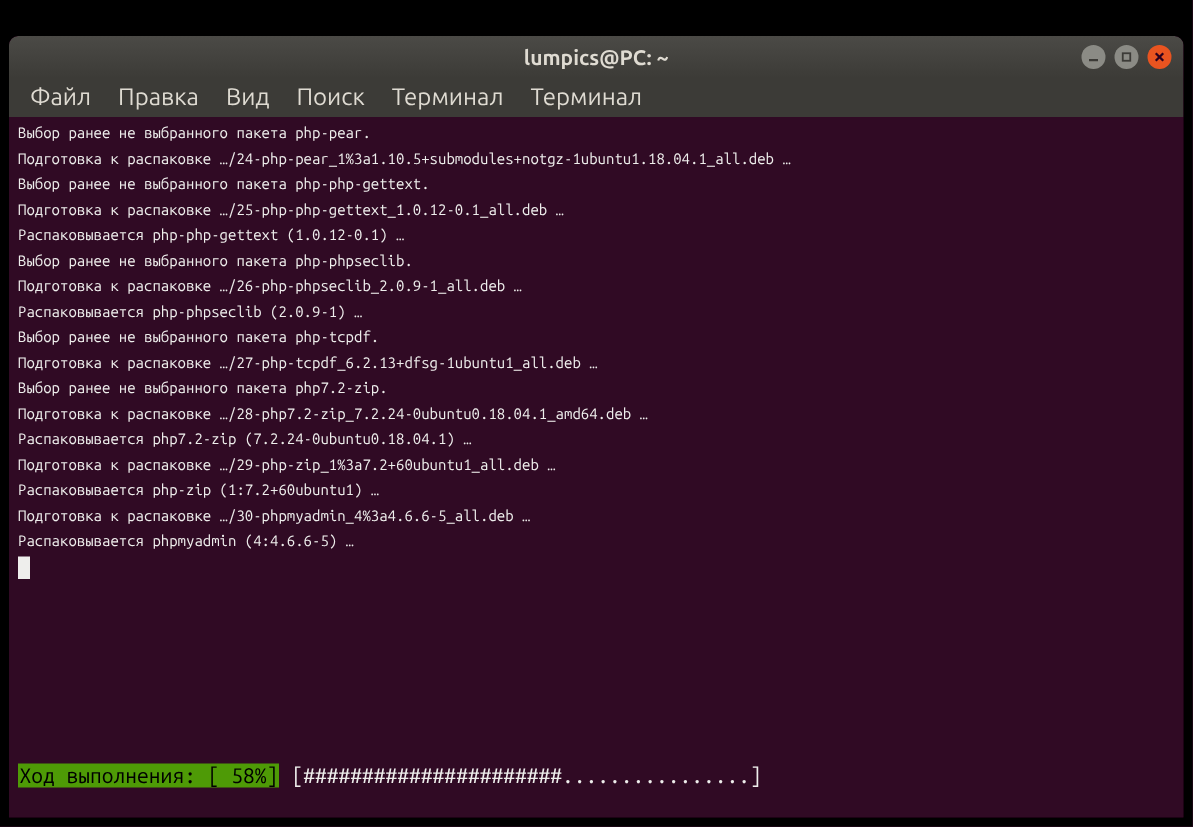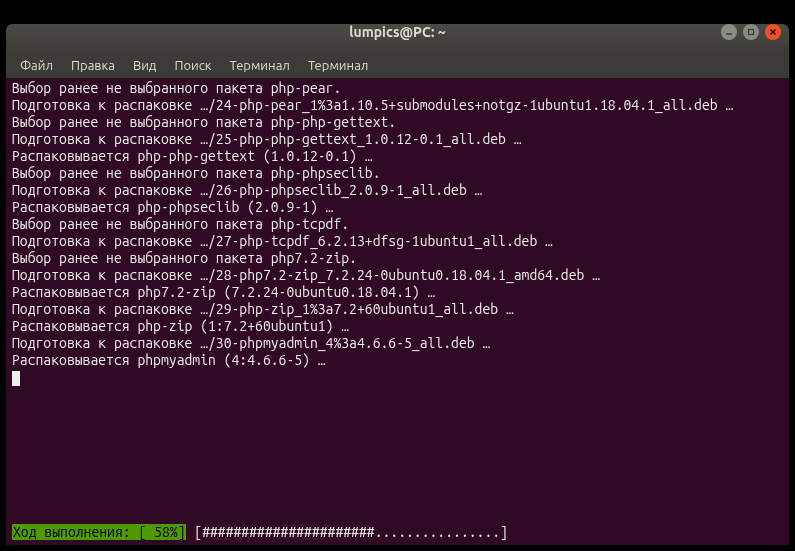--- a/index.html
+++ b/index.html
@@ -23,20 +23,21 @@
       background: #2c001e;
       border-radius: 6px 6px 0 0;
       overflow: hidden;
       display: flex;
       flex-direction: column;
     }
     .title-bar {
       background: linear-gradient(#4b4a46, #3c3b37);
       height: 28px;
       display: flex;
+      align-items: center;
       position: relative;
       border-radius: 6px 6px 0 0;
     }
     .title-text {
       color: #dfdbd2;
       font-family: "Ubuntu", sans-serif;
       font-size: 14px;
       font-weight: bold;
       text-align: center;
       flex: 1;
@@ -64,48 +65,48 @@
       background: #3c3b37;
       height: 26px;
       display: flex;
       align-items: center;
       padding: 0 6px;
       gap: 2px;
     }
     .menu-item {
       color: #dfdbd2;
       font-family: "Ubuntu", sans-serif;
-      font-size: 13px;
+      font-size: 16px;
       padding: 3px 8px;
       cursor: pointer;
     }
     .terminal-body {
       flex: 1;
       background: #300a24;
       padding: 2px 6px;
       overflow: hidden;
       position: relative;
     }
     .term-line {
       color: #eeeeec;
-      font-size: 14px;
+      font-size: 10px;
       line-height: 17px;
       white-space: pre-wrap;
       word-break: break-all;
     }
     .cursor-block {
       display: inline-block;
       width: 8px;
       height: 15px;
       background: #eeeeec;
       vertical-align: bottom;
     }
     .progress-line {
       position: absolute;
-      bottom: 4px;
+      bottom: 19px;
       left: 6px;
       font-size: 14px;
       line-height: 17px;
       font-family: inherit;
     }
     .prog-label {
       background: #4e9a06;
       color: #000;
       padding: 0 1px;
     }

